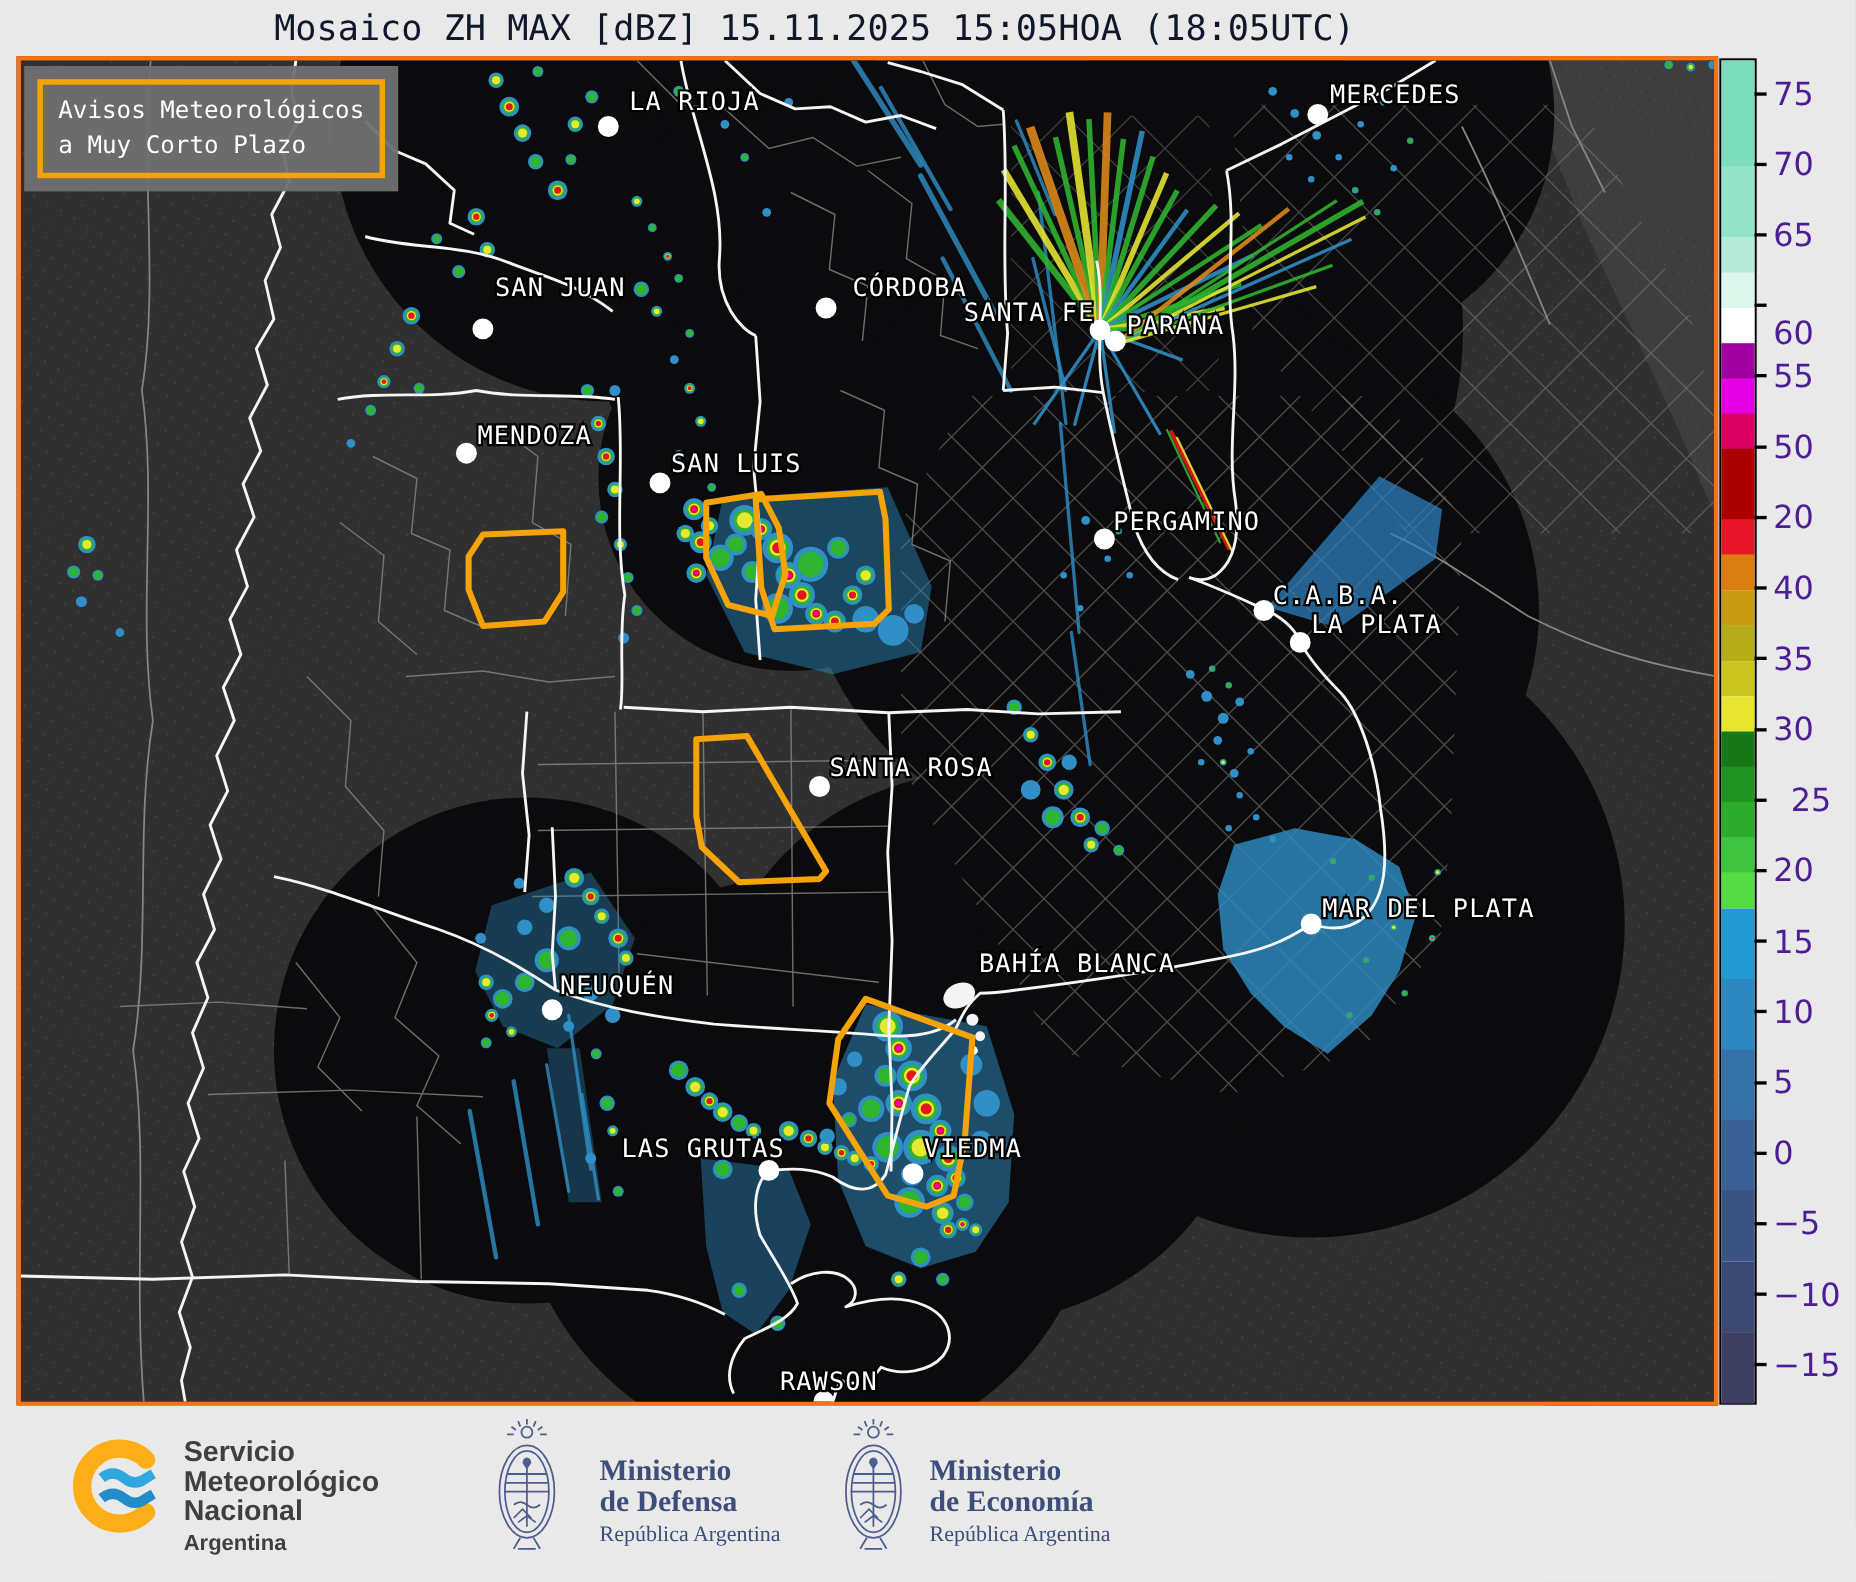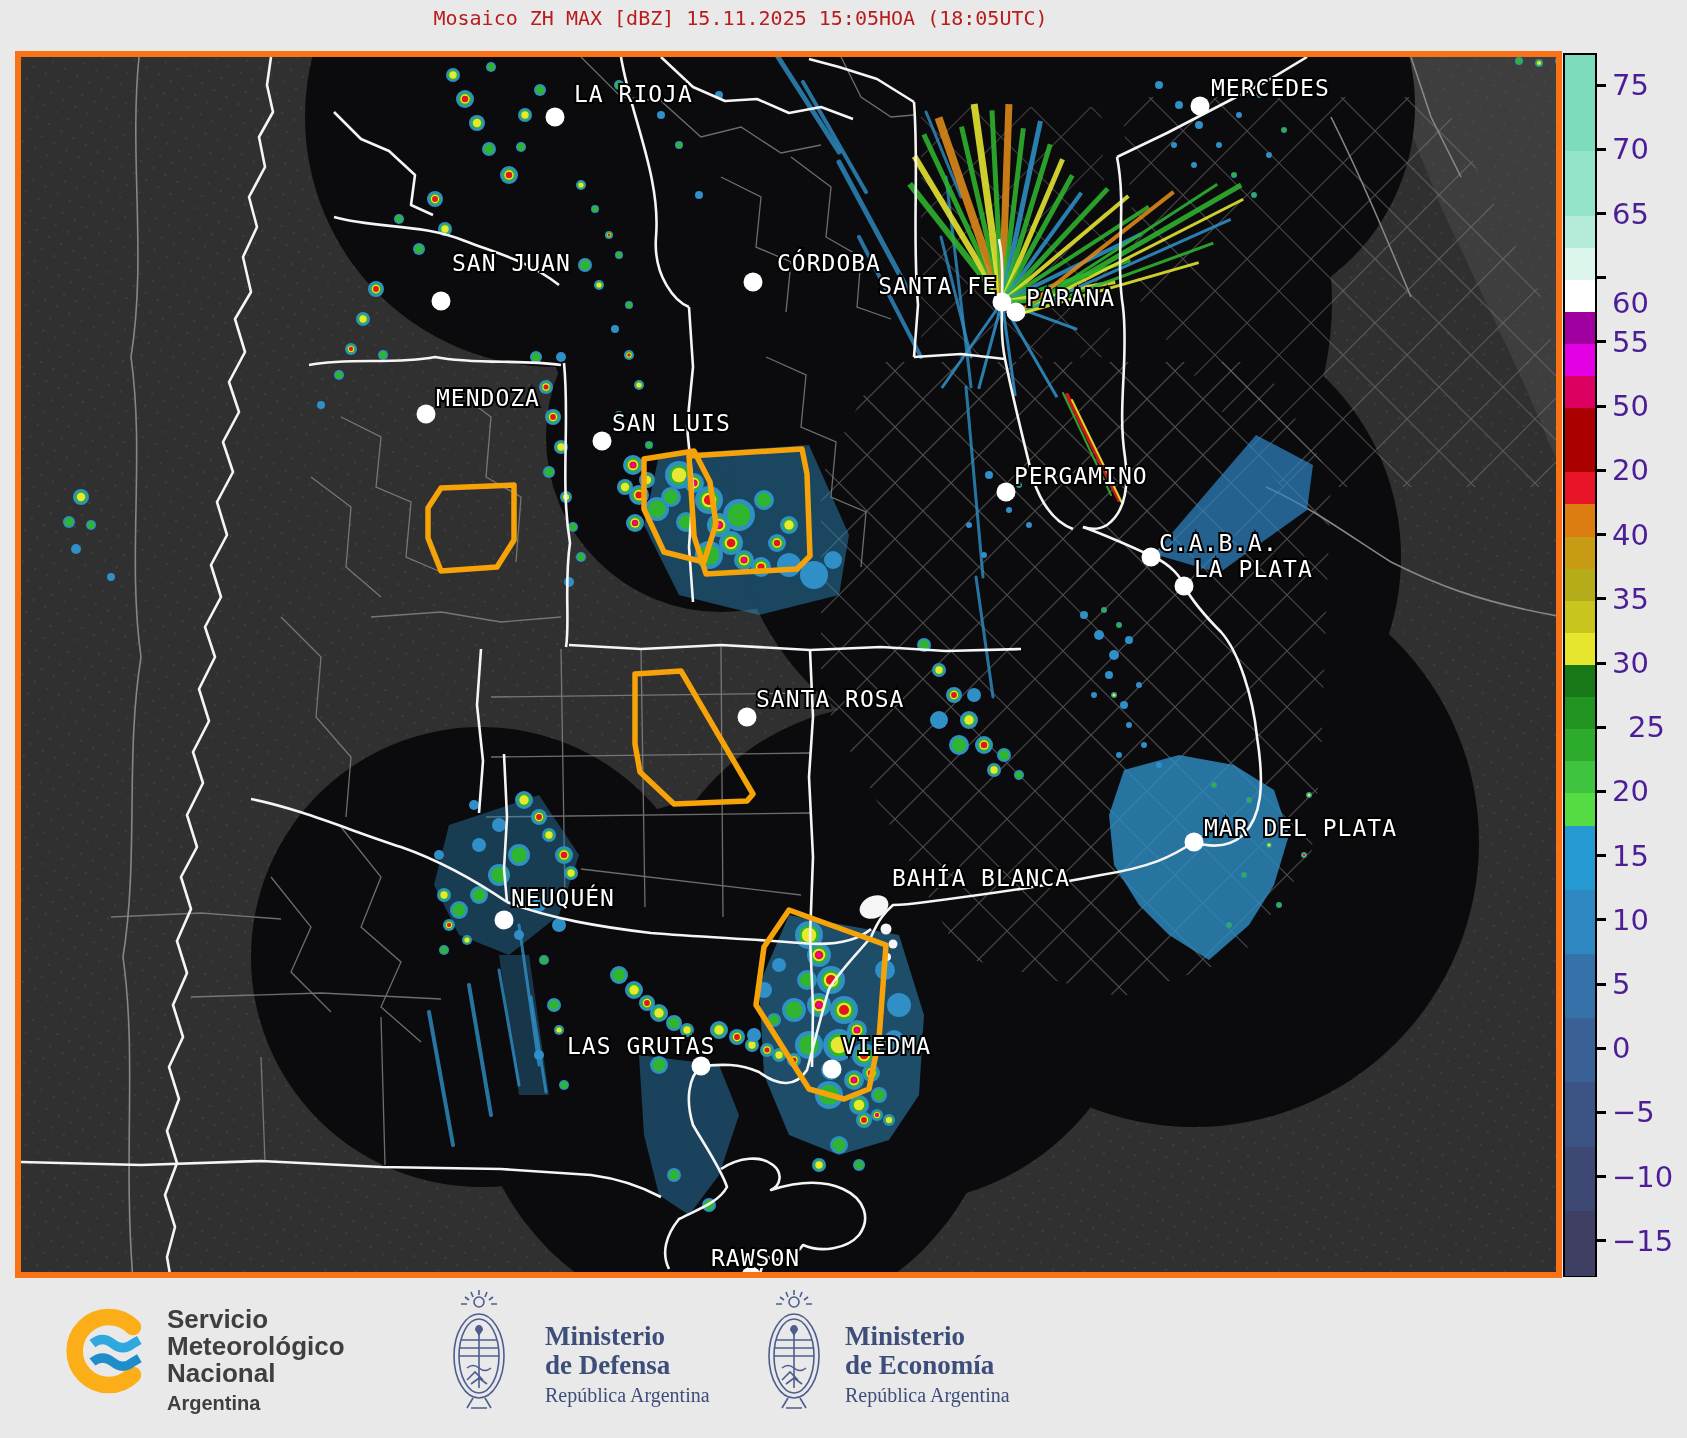--- a/index.html
+++ b/index.html
@@ -1,21 +1,21 @@
 <!DOCTYPE html>
 <html><head>
 <meta charset="utf-8">
 <style>
   html,body{margin:0;padding:0;background:#e9e9e9;}
   #stage{position:relative;width:1687px;height:1438px;background:#e9e9e9;overflow:hidden;
          font-family:"DejaVu Sans Mono",monospace;}
   #title{position:absolute;left:17px;top:6px;width:1447px;text-align:center;
-         font-size:20px;color:#b91c1c;letter-spacing:0px;}
+         font-size:32px;color:#0f172a;letter-spacing:0px;}
   #map-frame{position:absolute;left:15px;top:51px;width:1547px;height:1227px;
-             border:6px solid #f97316;box-sizing:border-box;background:#303030;overflow:hidden;}
+             border:4px solid #f97316;box-sizing:border-box;background:#303030;overflow:hidden;}
   #map-svg{position:absolute;left:0;top:0;}
   
   #legend{position:absolute;left:22px;top:60px;background:rgba(112,112,112,0.95);padding:12px;z-index:5;}
   #legend-inner{border:5px solid #F5A308;padding:8px 14px;}
   #legend-inner div{font-size:22px;line-height:32px;color:#fff;white-space:nowrap;}
   
   #colorbar{position:absolute;left:1563px;top:53px;width:30px;height:1220px;
             border:2px solid #000;box-sizing:content-box;background:#fff;}
   #cb-segs{position:absolute;left:0;top:0;width:30px;height:1220px;}
   .cb-seg{position:absolute;left:0;width:30px;}
@@ -1673,20 +1673,26 @@
           <circle cx="680" cy="1009" r="9.5" fill="#fff"></circle>
           <text x="546" y="997" fill="#fff" stroke="#000" stroke-width="4" paint-order="stroke" text-anchor="start" font-size="23" font-family="&quot;DejaVu Sans Mono&quot;, monospace" letter-spacing="1">LAS GRUTAS</text>
           <circle cx="811" cy="1012" r="9.5" fill="#fff"></circle>
           <text x="821" y="997" fill="#fff" stroke="#000" stroke-width="4" paint-order="stroke" text-anchor="start" font-size="23" font-family="&quot;DejaVu Sans Mono&quot;, monospace" letter-spacing="1">VIEDMA</text>
           <circle cx="730" cy="1219" r="9.5" fill="#fff"></circle>
           <text x="690" y="1209" fill="#fff" stroke="#000" stroke-width="4" paint-order="stroke" text-anchor="start" font-size="23" font-family="&quot;DejaVu Sans Mono&quot;, monospace" letter-spacing="1">RAWSON</text>
         </g>
     </svg>
   </div>
 
+  <div id="legend">
+    <div id="legend-inner">
+      <div>Avisos Meteorológicos</div>
+      <div>a Muy Corto Plazo</div>
+    </div>
+  </div>
 
   <div id="colorbar">
       <div id="cb-segs">
         <div class="cb-seg" style="top: 0px; height: 96.9158px; background: rgb(124, 220, 188);"></div>
         <div class="cb-seg" style="top: 96.3158px; height: 64.8105px; background: rgb(147, 227, 201);"></div>
         <div class="cb-seg" style="top: 160.526px; height: 32.7053px; background: rgb(180, 236, 217);"></div>
         <div class="cb-seg" style="top: 192.632px; height: 32.7053px; background: rgb(220, 246, 236);"></div>
         <div class="cb-seg" style="top: 224.737px; height: 32.7053px; background: rgb(255, 255, 255);"></div>
         <div class="cb-seg" style="top: 256.842px; height: 32.7053px; background: rgb(161, 0, 161);"></div>
         <div class="cb-seg" style="top: 288.947px; height: 32.7053px; background: rgb(227, 0, 227);"></div>

